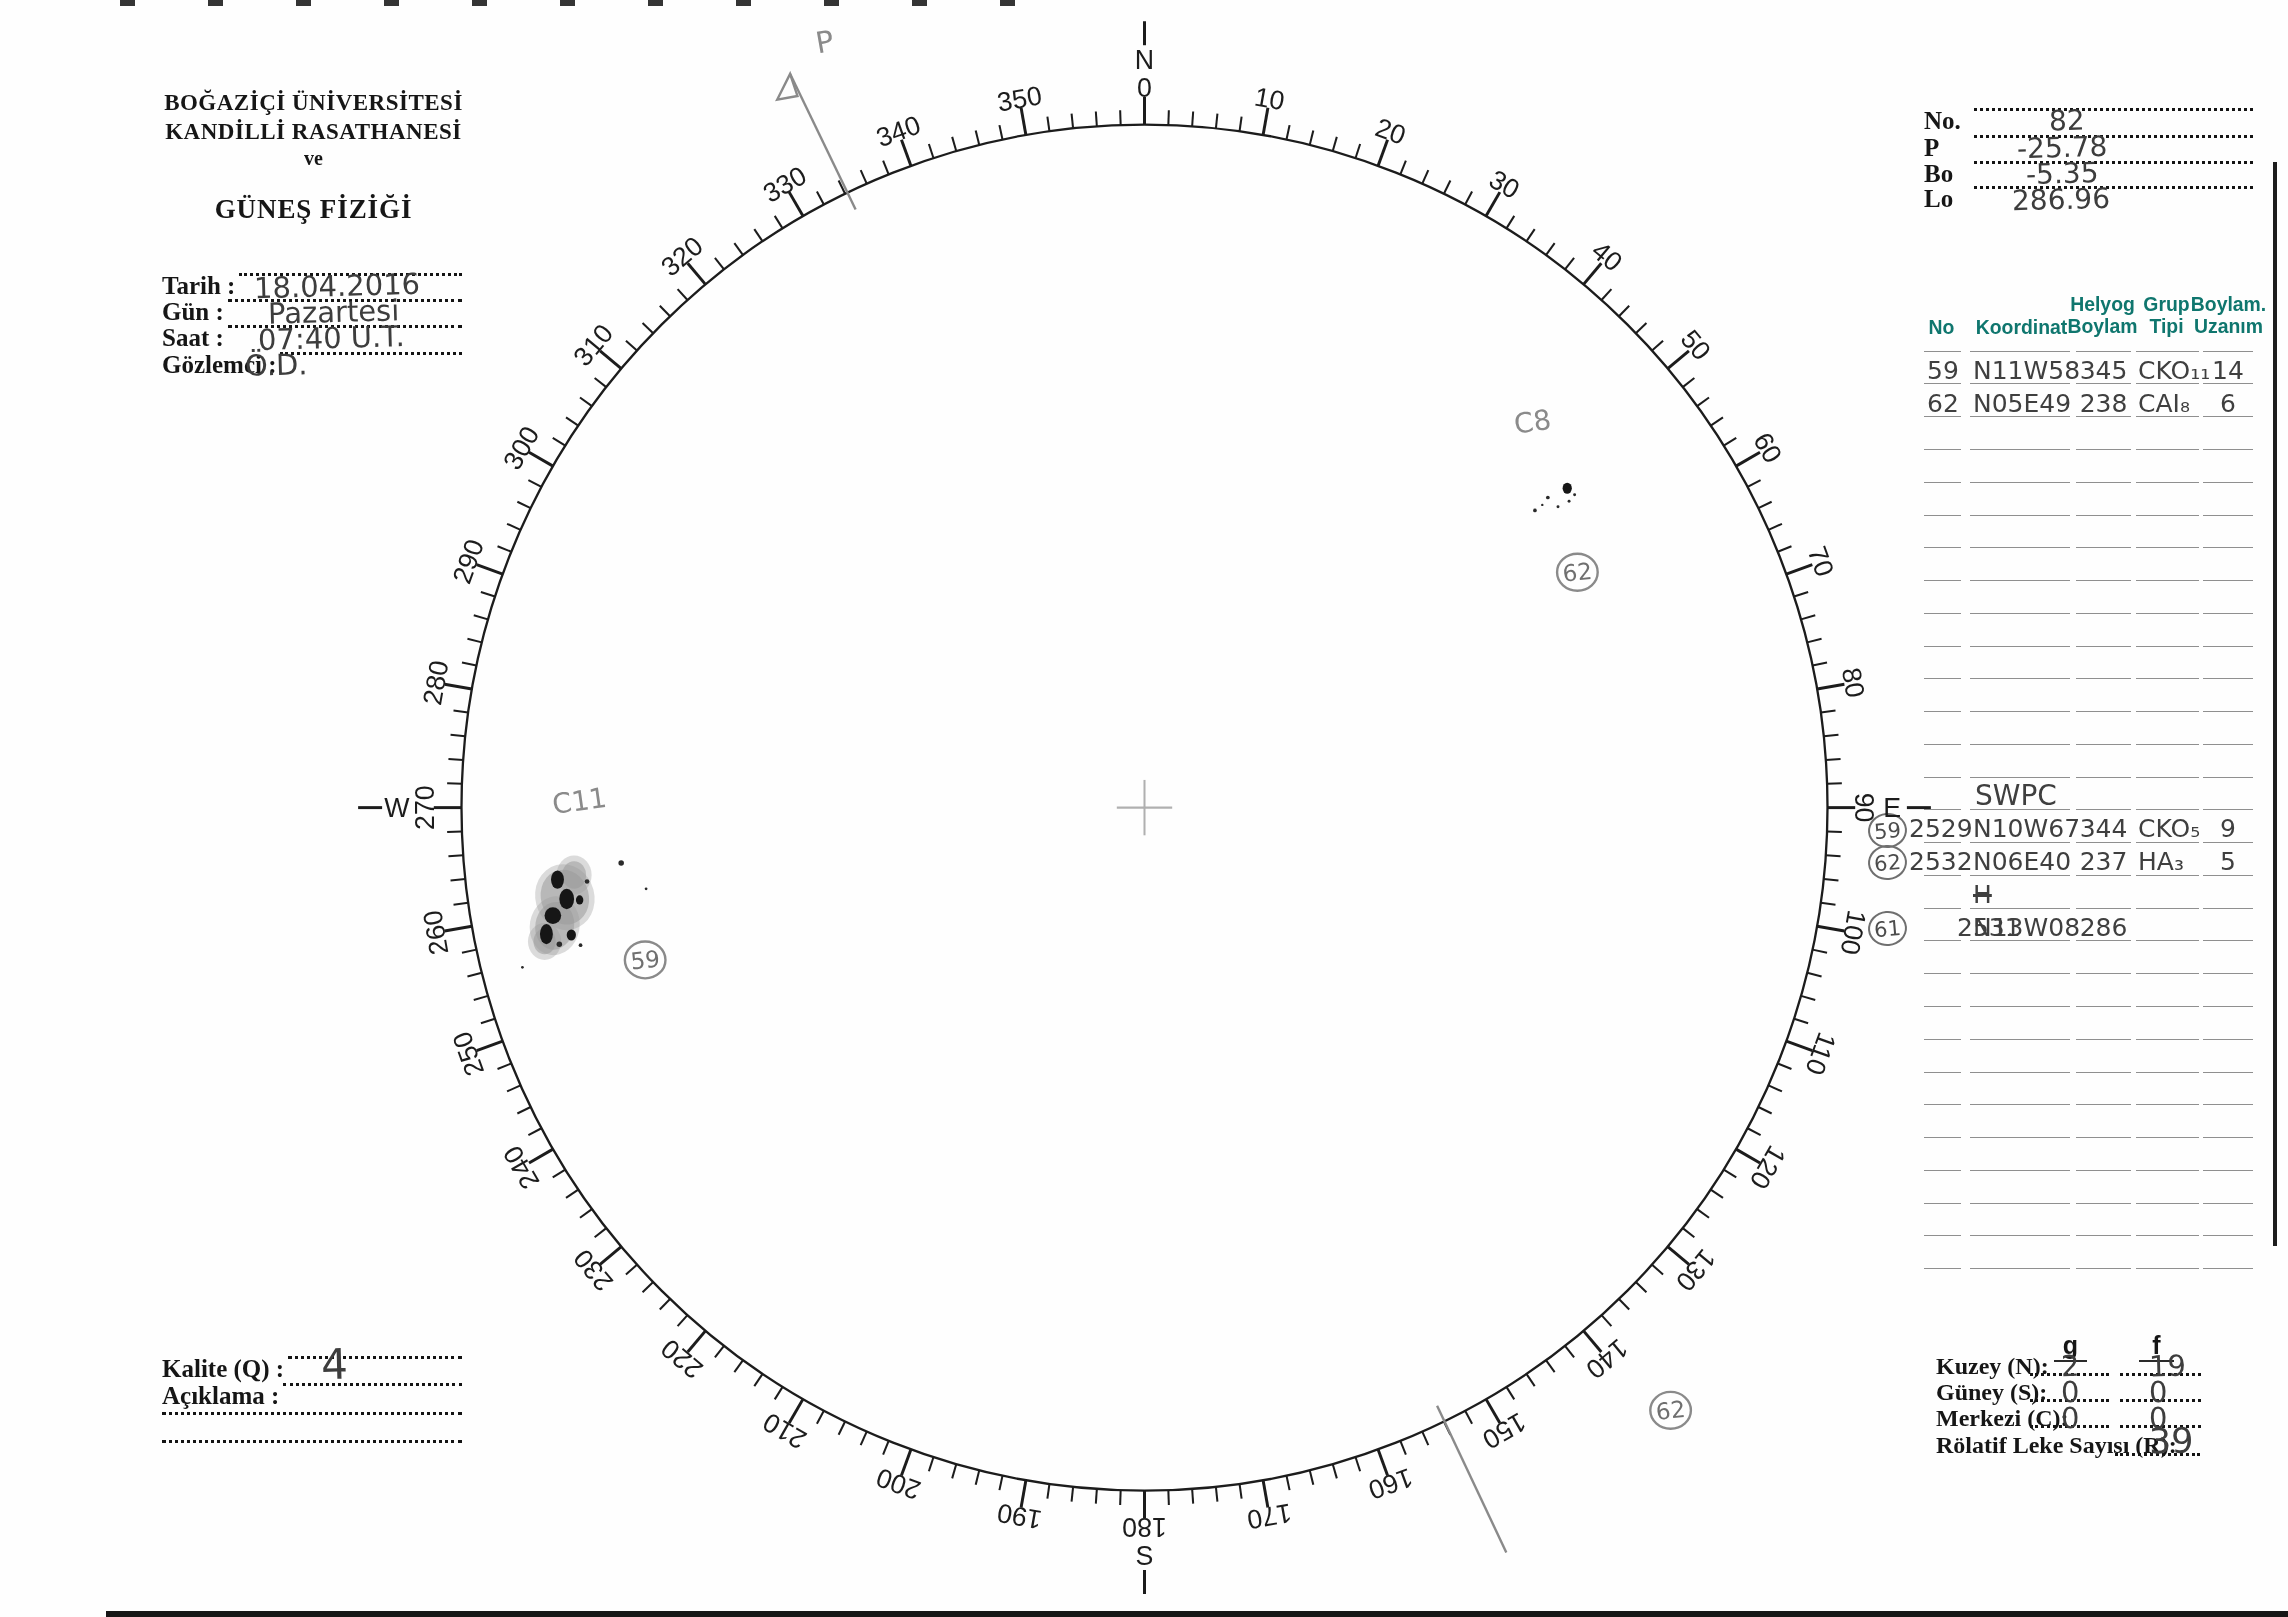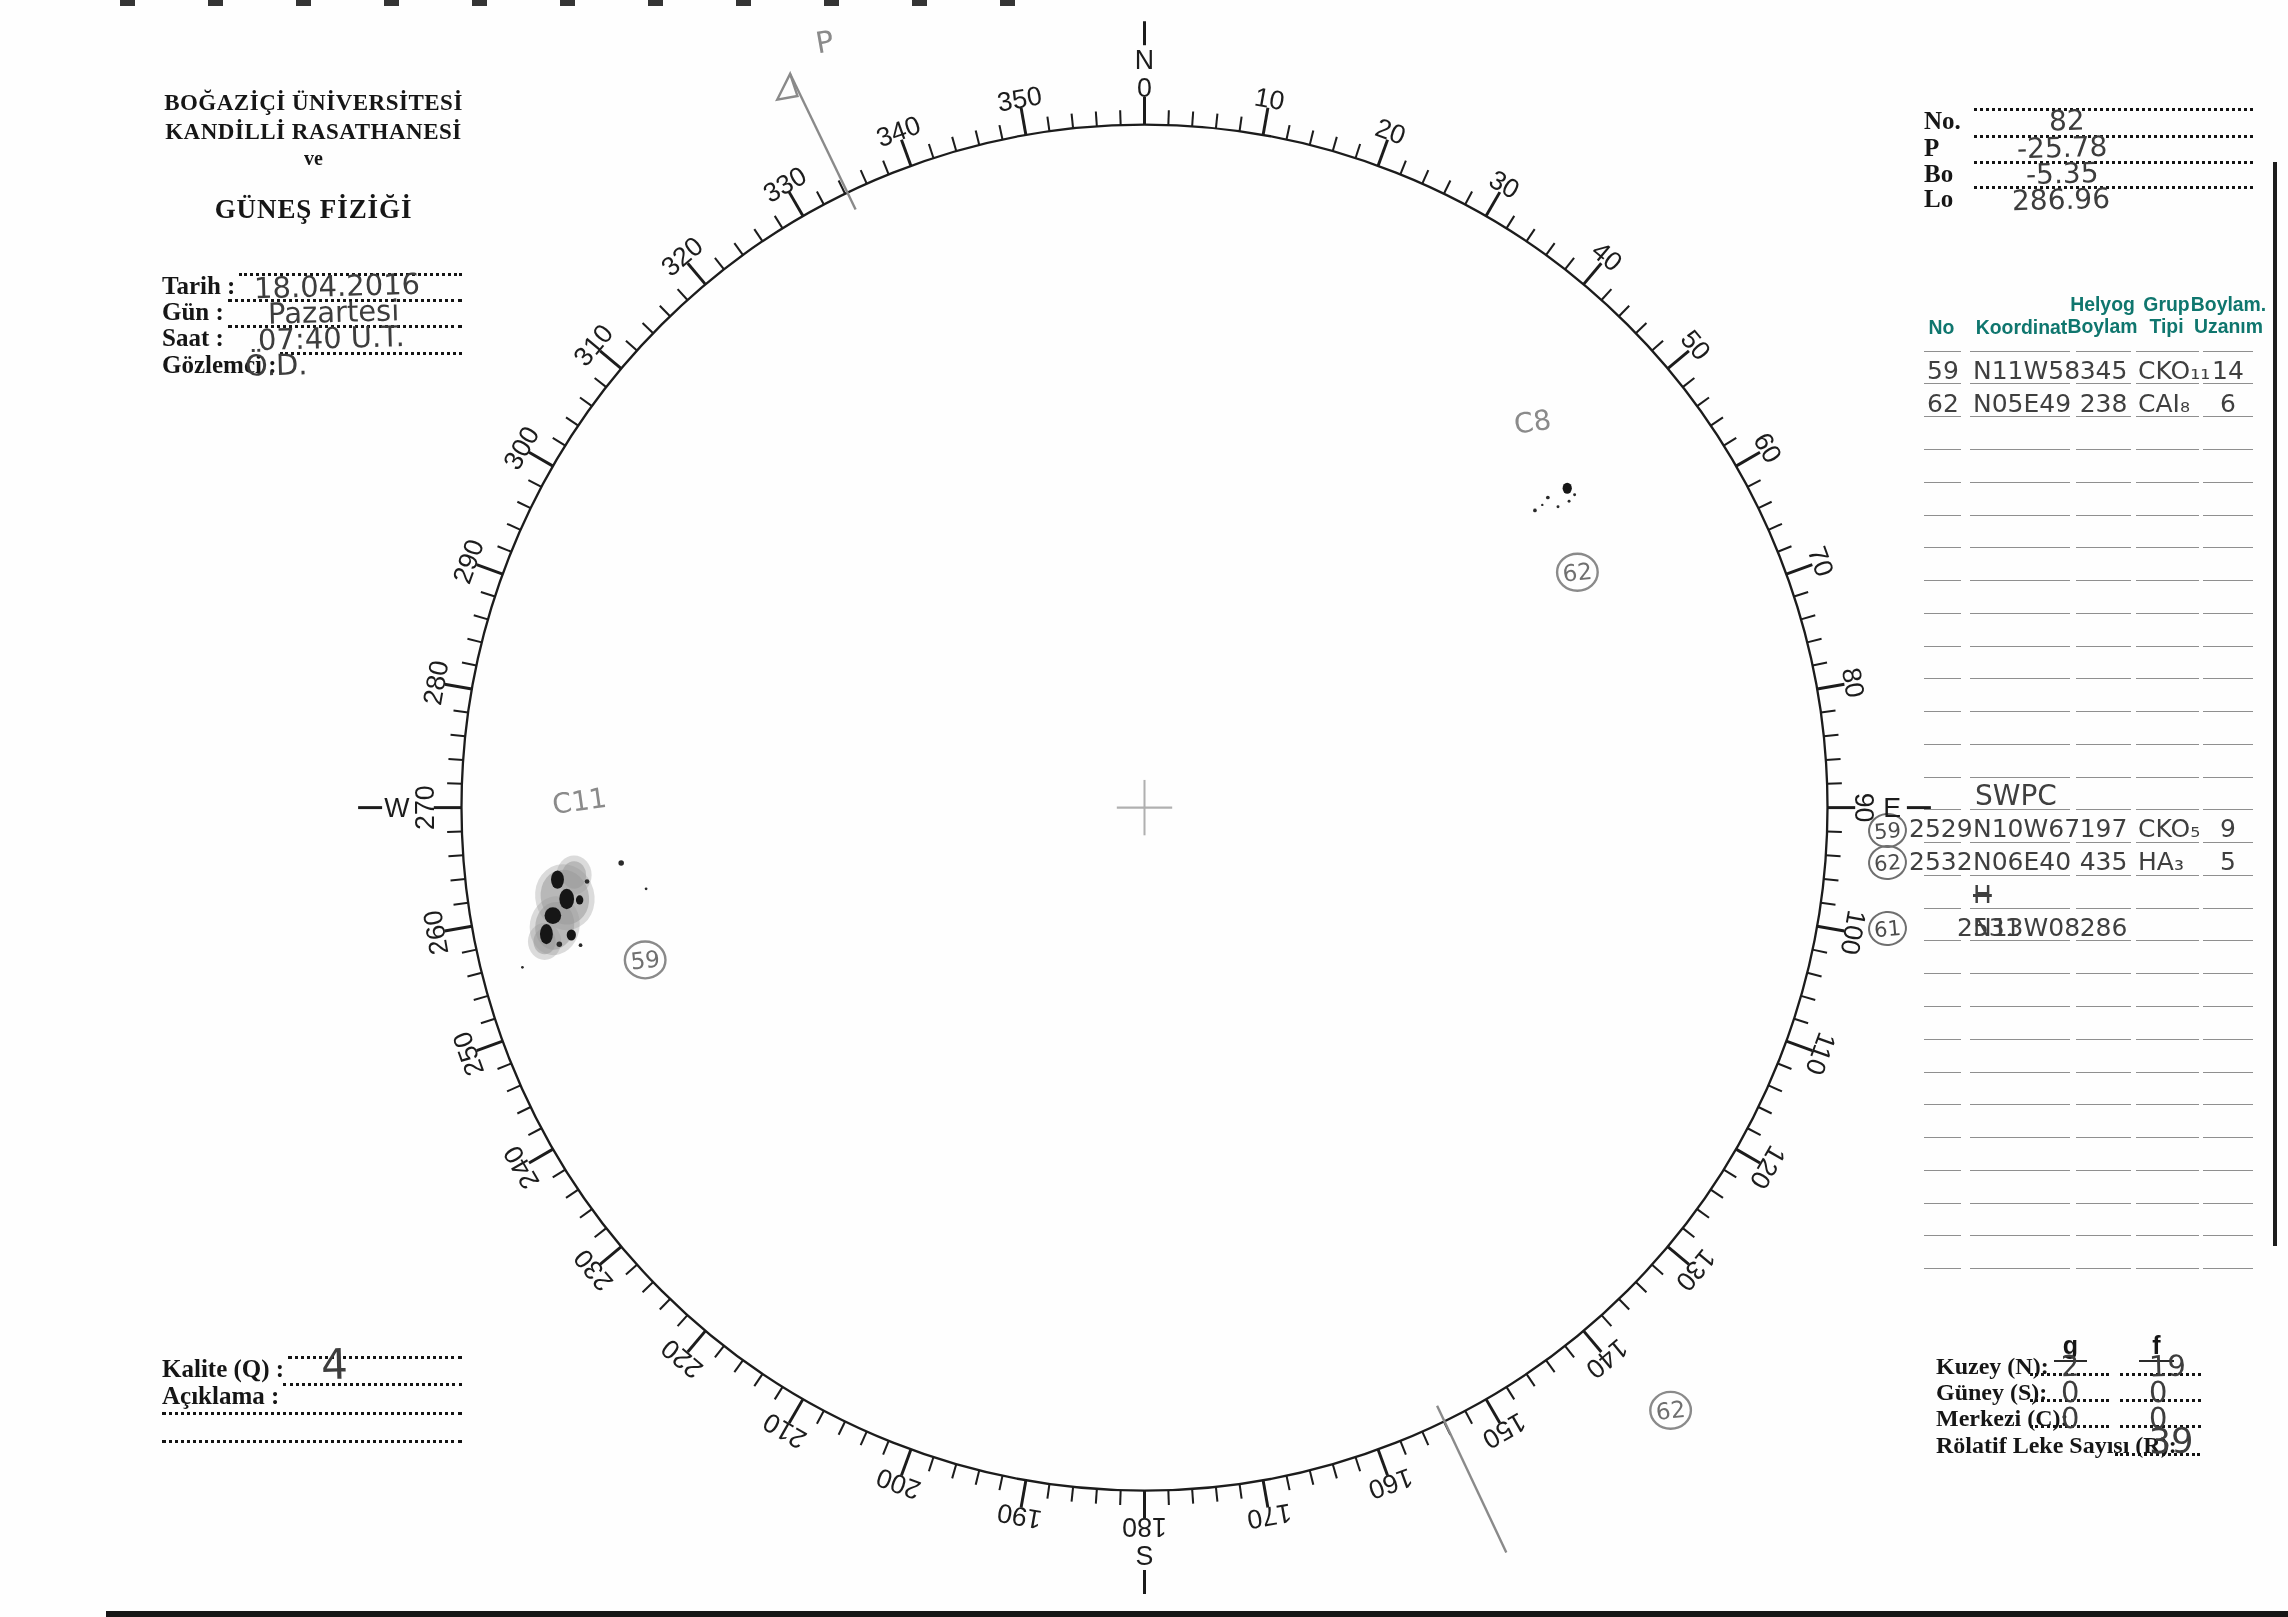--- a/index.html
+++ b/index.html
@@ -203,32 +203,32 @@
       <div class="tline" style="left: 2203px; top: 809px; width: 50px;"></div>
       <div class="tcell" style="left: 1975px; top: 779px; font-size: 28px;">SWPC</div>
       <div class="tline" style="left: 1924px; top: 842px; width: 37px;"></div>
       <div class="tline" style="left: 1970px; top: 842px; width: 100px;"></div>
       <div class="tline" style="left: 2076px; top: 842px; width: 55px;"></div>
       <div class="tline" style="left: 2136px; top: 842px; width: 63px;"></div>
       <div class="tline" style="left: 2203px; top: 842px; width: 50px;"></div>
       <div class="circ" style="left: 1868px; top: 813px;">59</div>
       <div class="tcell" style="left: 1909px; top: 814px;">2529</div>
       <div class="tcell" style="left: 1973px; top: 814px;">N10W67</div>
-      <div class="tcell" style="left: 2076px; top: 814px; width: 55px; text-align: center;">197</div>
+      <div class="tcell" style="left: 2076px; top: 814px; width: 55px; text-align: center;">344</div>
       <div class="tcell" style="left: 2138px; top: 814px;">CKO₅</div>
       <div class="tcell" style="left: 2203px; top: 814px; width: 50px; text-align: center;">9</div>
       <div class="tline" style="left: 1924px; top: 875px; width: 37px;"></div>
       <div class="tline" style="left: 1970px; top: 875px; width: 100px;"></div>
       <div class="tline" style="left: 2076px; top: 875px; width: 55px;"></div>
       <div class="tline" style="left: 2136px; top: 875px; width: 63px;"></div>
       <div class="tline" style="left: 2203px; top: 875px; width: 50px;"></div>
       <div class="circ" style="left: 1868px; top: 845px;">62</div>
       <div class="tcell" style="left: 1909px; top: 847px;">2532</div>
       <div class="tcell" style="left: 1973px; top: 847px;">N06E40</div>
-      <div class="tcell" style="left: 2076px; top: 847px; width: 55px; text-align: center;">435</div>
+      <div class="tcell" style="left: 2076px; top: 847px; width: 55px; text-align: center;">237</div>
       <div class="tcell" style="left: 2138px; top: 847px;">HA₃</div>
       <div class="tcell" style="left: 2203px; top: 847px; width: 50px; text-align: center;">5</div>
       <div class="tline" style="left: 1924px; top: 908px; width: 37px;"></div>
       <div class="tline" style="left: 1970px; top: 908px; width: 100px;"></div>
       <div class="tline" style="left: 2076px; top: 908px; width: 55px;"></div>
       <div class="tline" style="left: 2136px; top: 908px; width: 63px;"></div>
       <div class="tline" style="left: 2203px; top: 908px; width: 50px;"></div>
       <div class="tcell struck" style="left: 1973px; top: 880px;">H</div>
       <div class="tline" style="left: 1924px; top: 940px; width: 37px;"></div>
       <div class="tline" style="left: 1970px; top: 940px; width: 100px;"></div>

